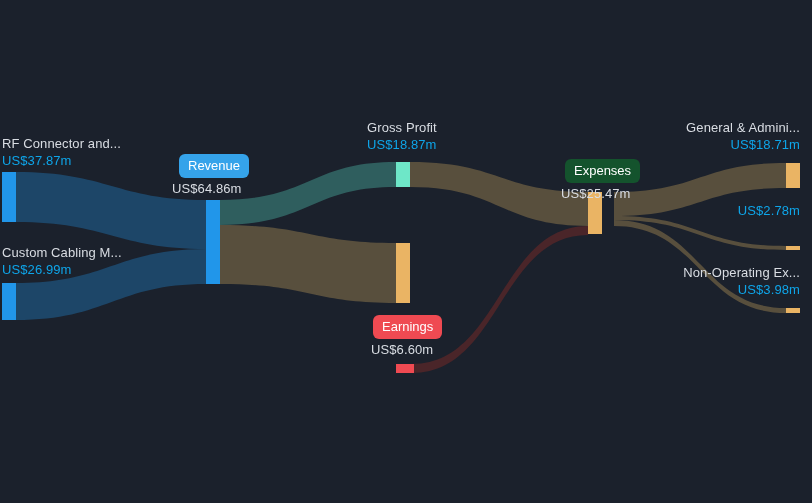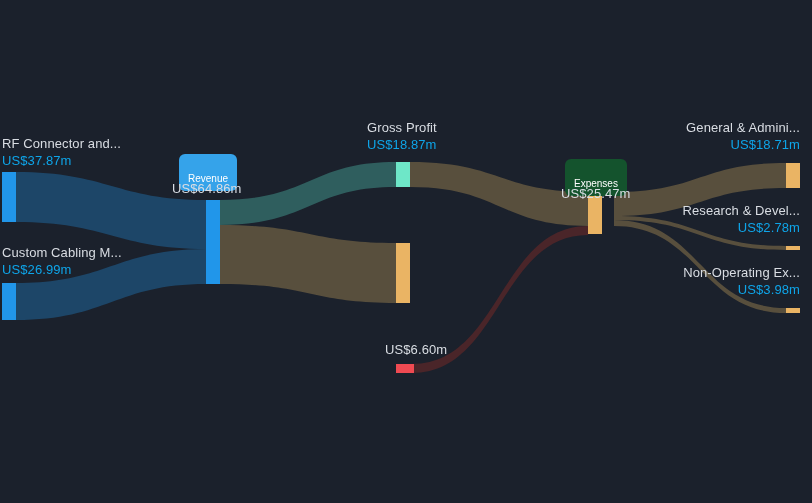--- a/index.html
+++ b/index.html
@@ -33,22 +33,22 @@
   }
   .lbl .val {
     color: #0ea5e9;
   }
   .lbl.right {
     text-align: right;
   }
   .pill {
     position: absolute;
     border-radius: 6px;
-    padding: 16px 9px 4px 9px;
-    font-size: 10px;
+    padding: 3px 9px 4px 9px;
+    font-size: 13px;
     line-height: 17px;
     color: #ffffff;
     white-space: nowrap;
   }
   .pill.blue { background: #35a3ea; }
   .pill.red  { background: #ef4a52; }
   .pill.brown{ background: #14532d; }
 </style>
 </head>
 <body>
@@ -107,29 +107,29 @@
 
   <div class="lbl" style="left:367px; top:119px;">
     <div>Gross Profit</div>
     <div class="val">US$18.87m</div>
   </div>
 
 
   <div class="pill brown" style="left:565px; top:159px;">Expenses</div>
   <div class="lbl val" style="left:561px; top:185px;">US$25.47m</div>
 
-  <div class="lbl val" style="left:385px; top:341px;">US$6.60m</div>
+  <div class="pill red" style="left:373px; top:315px;">Earnings</div>
+  <div class="lbl val" style="left:371px; top:341px;">US$6.60m</div>
 
   <div class="lbl right" style="right:12px; top:119px;">
     <div>General &amp; Admini...</div>
     <div class="val">US$18.71m</div>
   </div>
 
   <div class="lbl right" style="right:12px; top:202px;">
-    <div>Research &amp; Devel...</div>
     <div class="val">US$2.78m</div>
   </div>
 
   <div class="lbl right" style="right:12px; top:264px;">
     <div>Non-Operating Ex...</div>
     <div class="val">US$3.98m</div>
   </div>
 
 </div>
 

